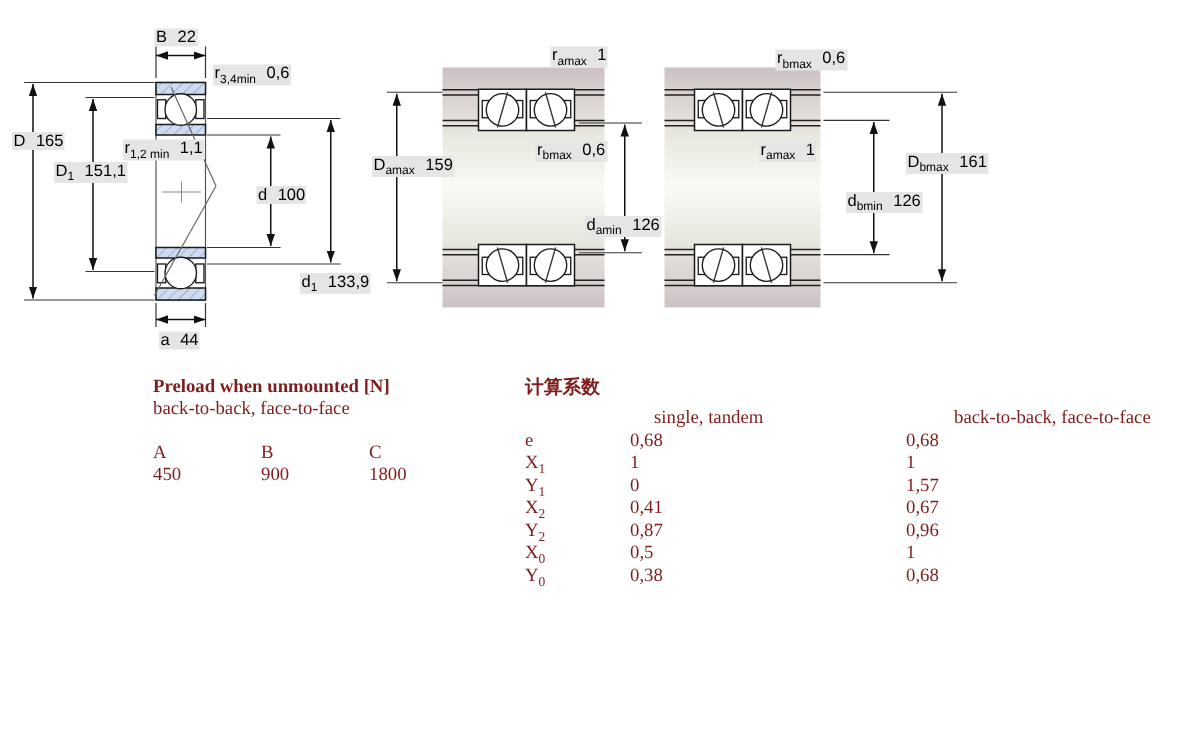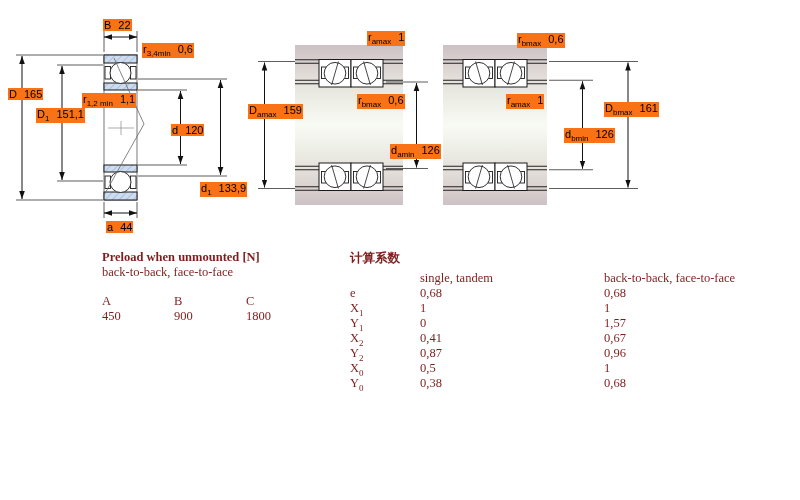--- a/index.html
+++ b/index.html
@@ -1,28 +1,28 @@
 <!DOCTYPE html>
 <html><head>
 <meta charset="utf-8">
 <style>
   html,body{margin:0;padding:0;background:#fff;}
   #stage{position:relative;width:800px;height:500px;background:#fff;
          font-family:"Liberation Sans",sans-serif;overflow:hidden;}
   svg{position:absolute;left:0;top:0;}
-  .dim{position:absolute;font-size:11px;line-height:12px;color:#000;background:#f97316;
+  .dim{position:absolute;font-size:11px;line-height:12px;color:#000;background:#e5e5e5;
        white-space:nowrap;padding:0 1px;}
   .dim sub{font-size:8px;line-height:1;}
   .dim .v{margin-left:7px;}
   .tbl{position:absolute;font-family:"Liberation Serif",serif;font-size:12.5px;
        color:#7f1d1d;white-space:nowrap;}
   .bold{font-weight:bold;}
   .prow{display:flex;}
   .pc{width:72px;}
-  .fhead{display:flex;height:15px;line-height:15px;}
+  .fhead{display:flex;height:15px;line-height:15px;gap:16px;}
   .frow{display:flex;height:15px;line-height:15px;}
   .fc0{width:70px;}
   .fc1{width:184px;}
   .tbl sub{font-size:9px;line-height:1;}
 </style>
 </head>
 <body>
 
 <div id="stage">
 
@@ -169,21 +169,21 @@
   <div class="dim" style="left:103px;top:19px;"><span>B</span><span class="v">22</span></div>
 
   <div class="dim" style="left:142px;top:43px;"><span>r</span><sub>3,4min</sub><span class="v">0,6</span></div>
 
   <div class="dim" style="left:8px;top:88px;"><span>D</span><span class="v">165</span></div>
 
   <div class="dim" style="left:36px;top:108px;"><span>D</span><sub>1</sub><span class="v">151,1</span></div>
 
   <div class="dim" style="left:82px;top:93px;"><span>r</span><sub>1,2 min</sub><span class="v">1,1</span></div>
 
-  <div class="dim" style="left:171px;top:124px;"><span>d</span><span class="v">120</span></div>
+  <div class="dim" style="left:171px;top:124px;"><span>d</span><span class="v">100</span></div>
 
   <div class="dim" style="left:200px;top:142px;margin-top:40px;"><span>d</span><sub>1</sub><span class="v">133,9</span></div>
 
   <div class="dim" style="left:106px;top:221px;"><span>a</span><span class="v">44</span></div>
 
   <div class="dim" style="left:367px;top:31px;"><span>r</span><sub>amax</sub><span class="v">1</span></div>
 
   <div class="dim" style="left:248px;top:104px;"><span>D</span><sub>amax</sub><span class="v">159</span></div>
 
   <div class="dim" style="left:357px;top:94px;"><span>r</span><sub>bmax</sub><span class="v">0,6</span></div>

